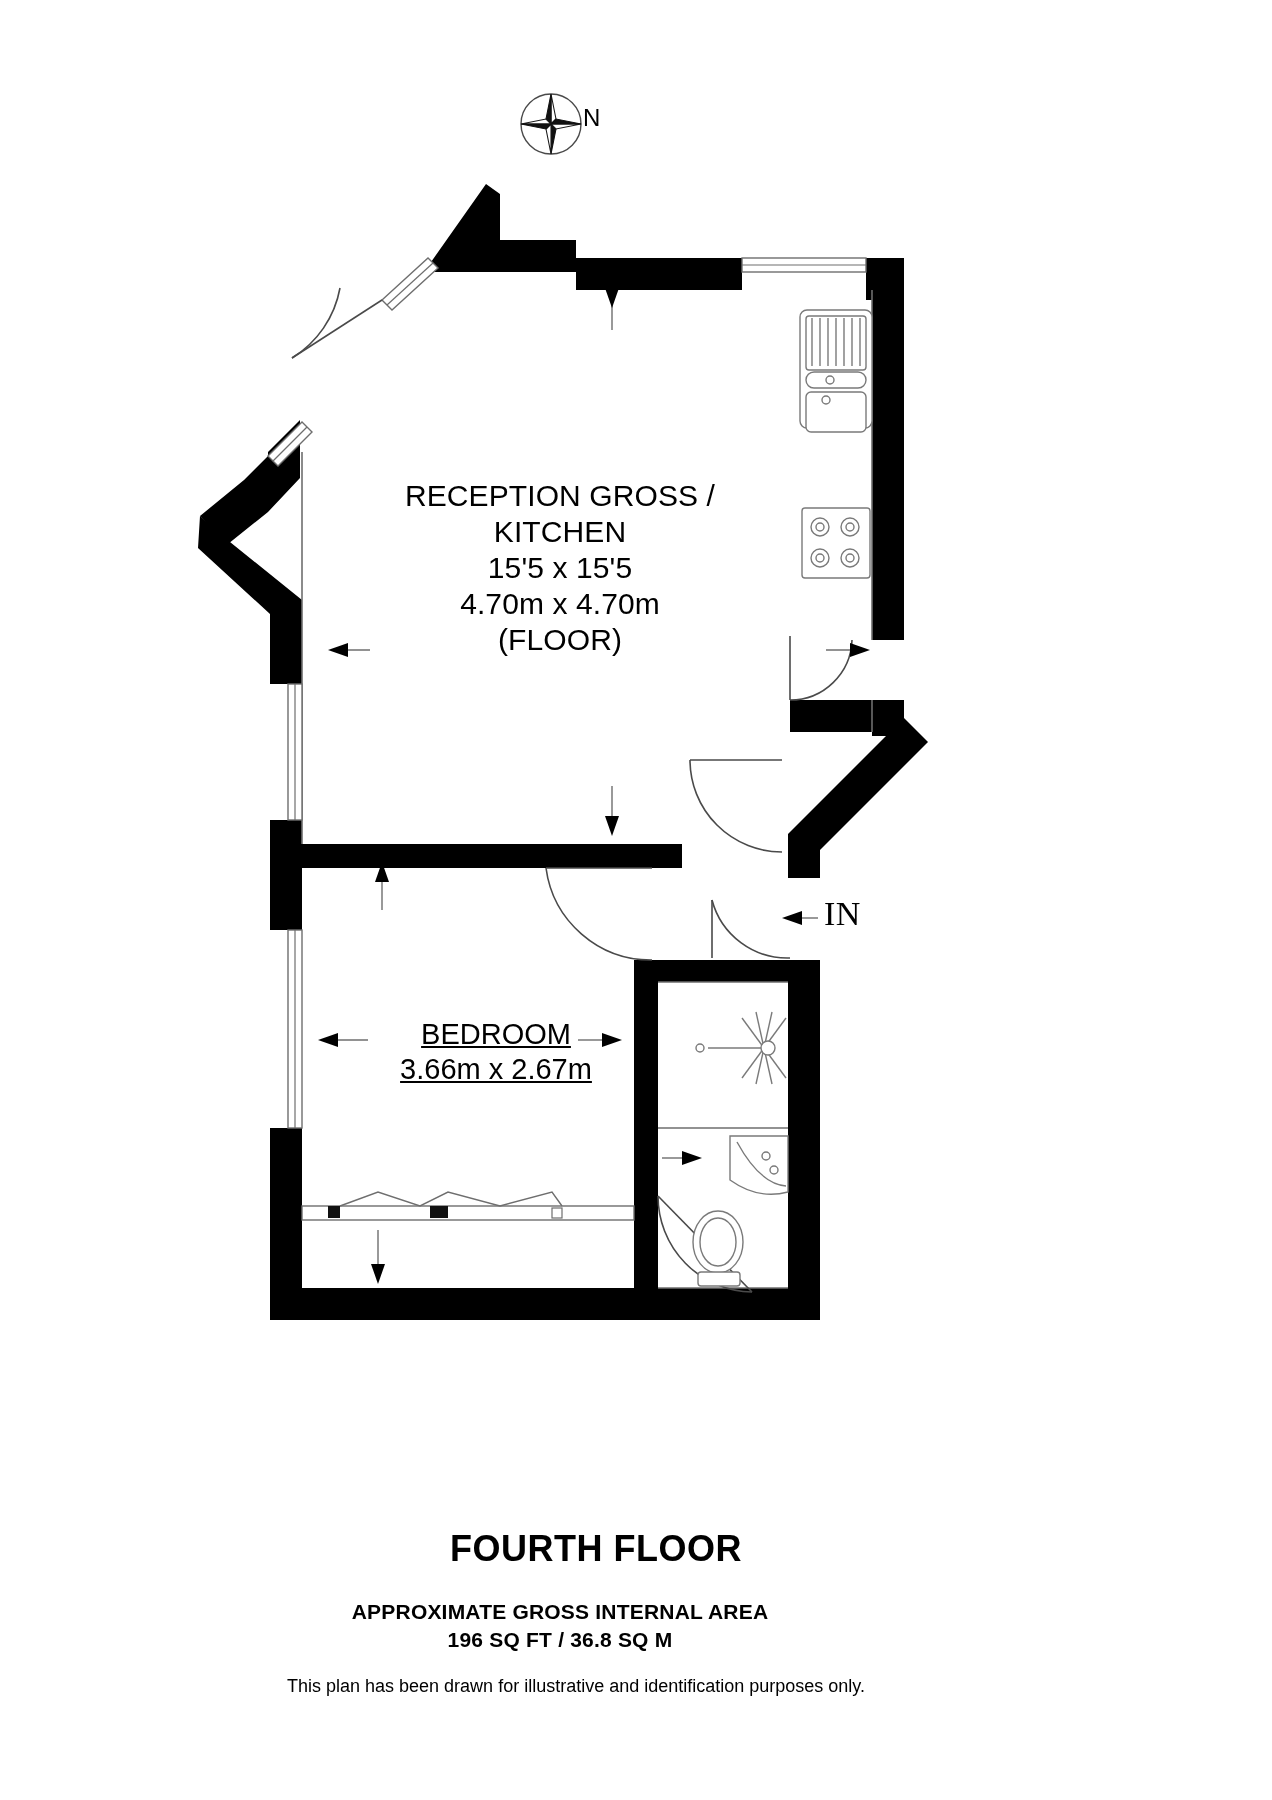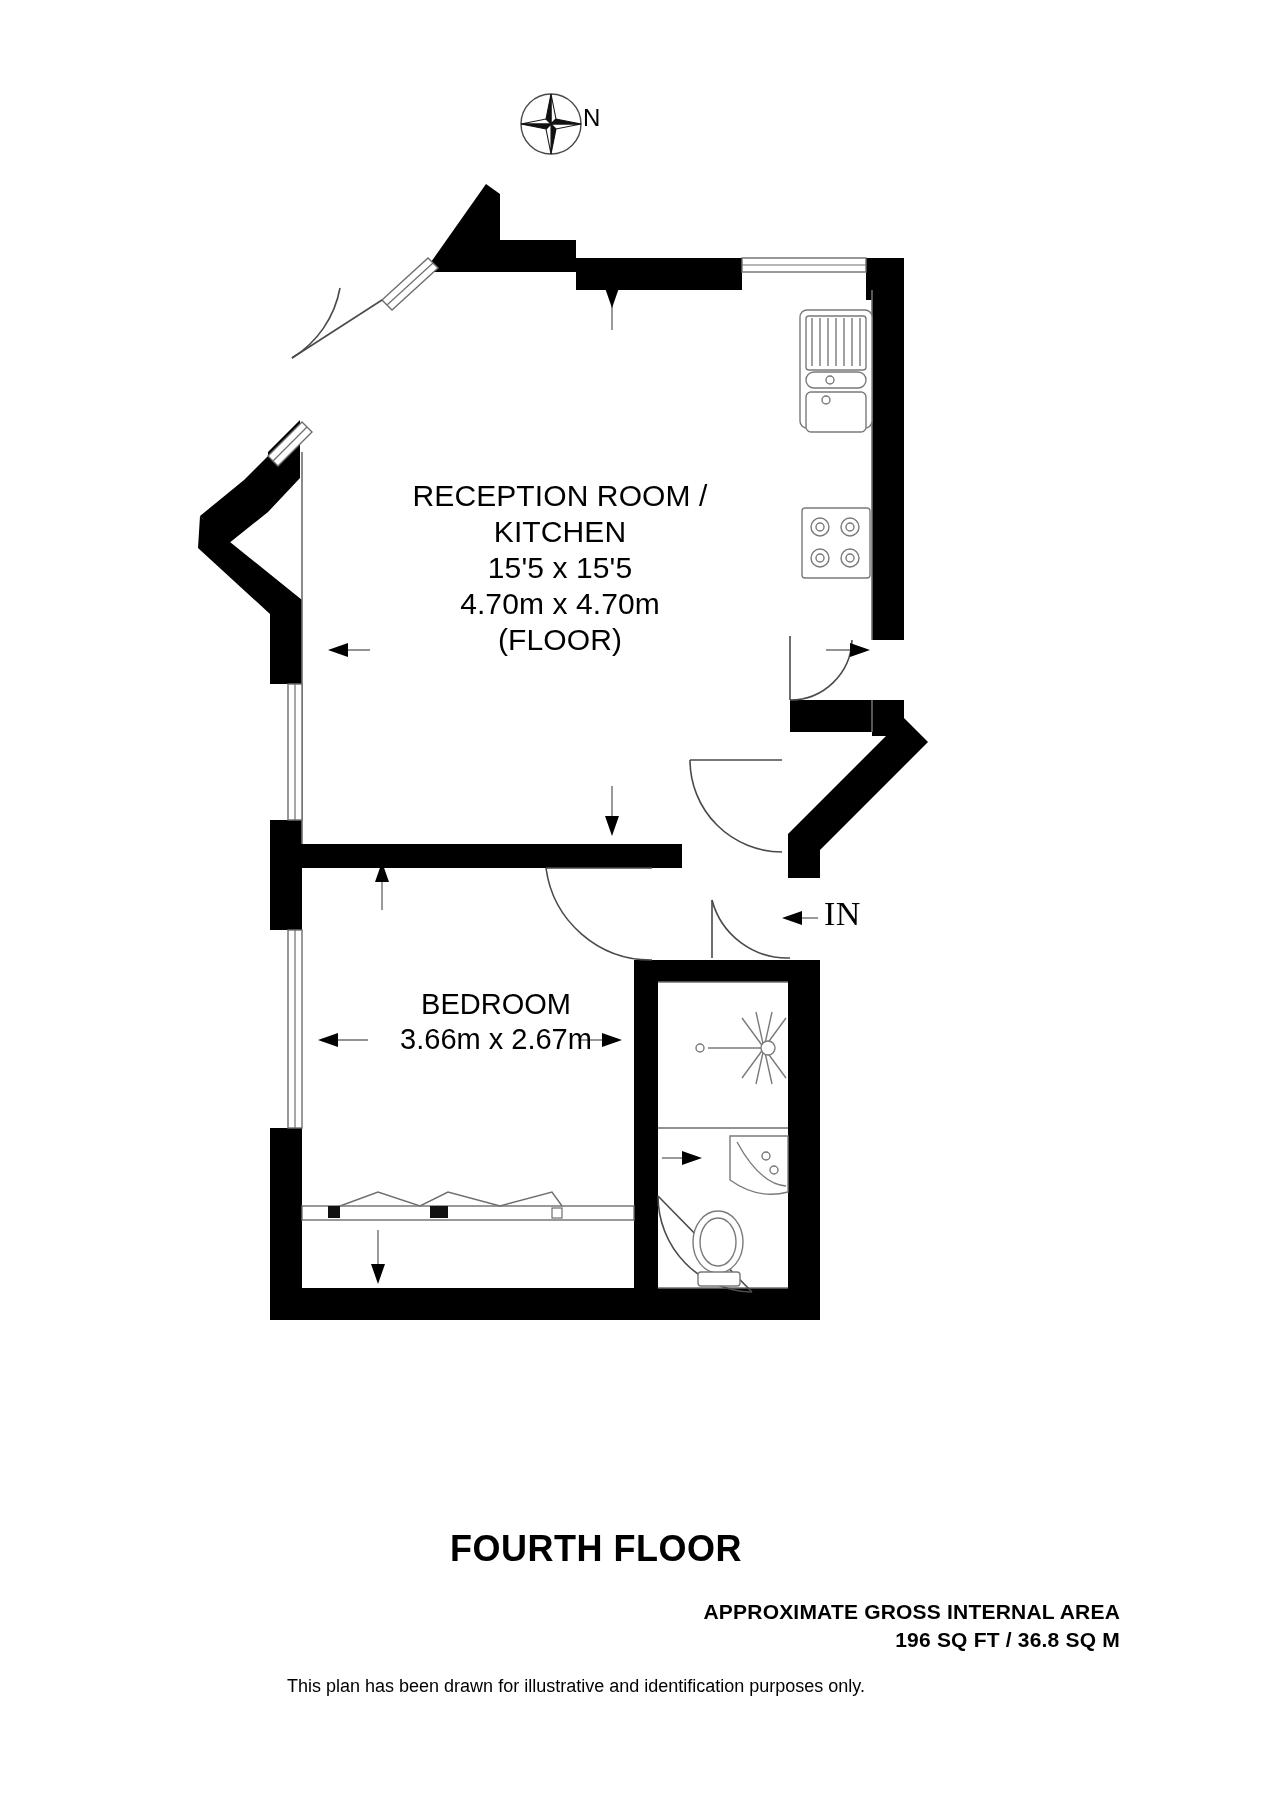--- a/index.html
+++ b/index.html
@@ -40,23 +40,24 @@
   #reception-label {
     left: 336px;
     top: 478px;
     width: 448px;
     font-size: 30px;
     letter-spacing: 0.1px;
   }
   
   #bedroom-label {
     left: 286px;
-    top: 987px;
+    top: 1017px;
     width: 420px;
     font-size: 29px;
+    text-decoration: underline;
   }
   
   #in-label {
     position: absolute;
     left: 824px;
     top: 895px;
     font-size: 34px;
     font-weight: 400;
     letter-spacing: 0.5px;
     font-family: Liberation Serif, serif;
@@ -80,21 +81,21 @@
     margin-left: 36px;
   }
   #area-block {
     left: 0px;
     top: 1598px;
     width: 1120px;
     font-size: 21px;
     font-weight: bold;
     letter-spacing: 0.2px;
   }
-  #area-block .lbl-line { line-height: 1.35; text-align: right; }
+  #area-block .lbl-line { line-height: 1.35; }
   #disclaimer {
     left: 16px;
     top: 1676px;
     width: 1120px;
     font-size: 18px;
     font-weight: normal;
   }
 </style>
 </head>
 <body>
@@ -345,21 +346,21 @@
       <line x1="790" y1="918" x2="818" y2="918"></line>
       <polygon points="782,918 802,911 802,925" fill="#000000" stroke="none"></polygon>
 
       <line x1="662" y1="1158" x2="694" y2="1158"></line>
       <polygon points="702,1158 682,1151 682,1165" fill="#000000" stroke="none"></polygon>
     </g>
 
   </svg>
 
   <div class="room-label" id="reception-label">
-    <span class="lbl-line">RECEPTION ROOM /</span>
+    <span class="lbl-line">RECEPTION GROSS /</span>
     <span class="lbl-line">KITCHEN</span>
     <span class="lbl-line">15'5 x 15'5</span>
     <span class="lbl-line">4.70m x 4.70m</span>
     <span class="lbl-line">(FLOOR)</span>
   </div>
 
   <div class="room-label" id="bedroom-label">
     <span class="lbl-line">BEDROOM</span>
     <span class="lbl-line">3.66m x 2.67m</span>
   </div>

